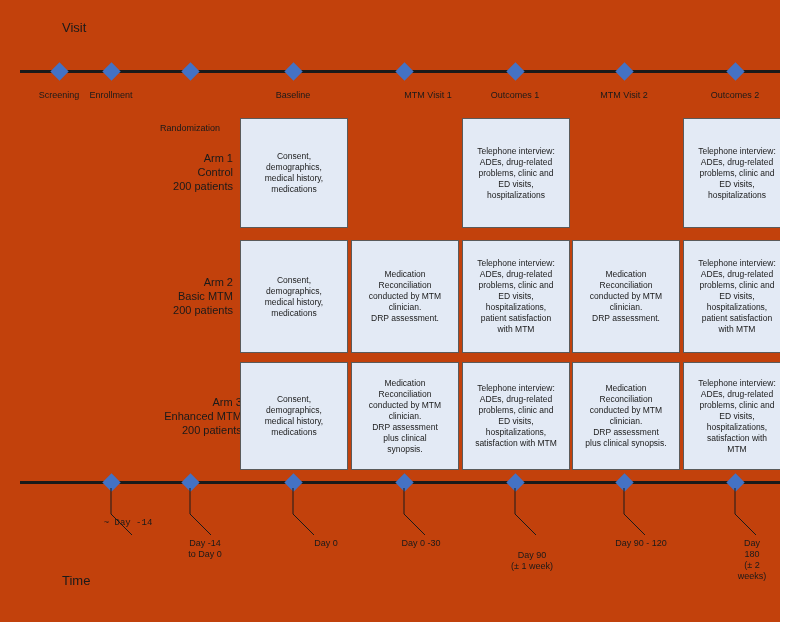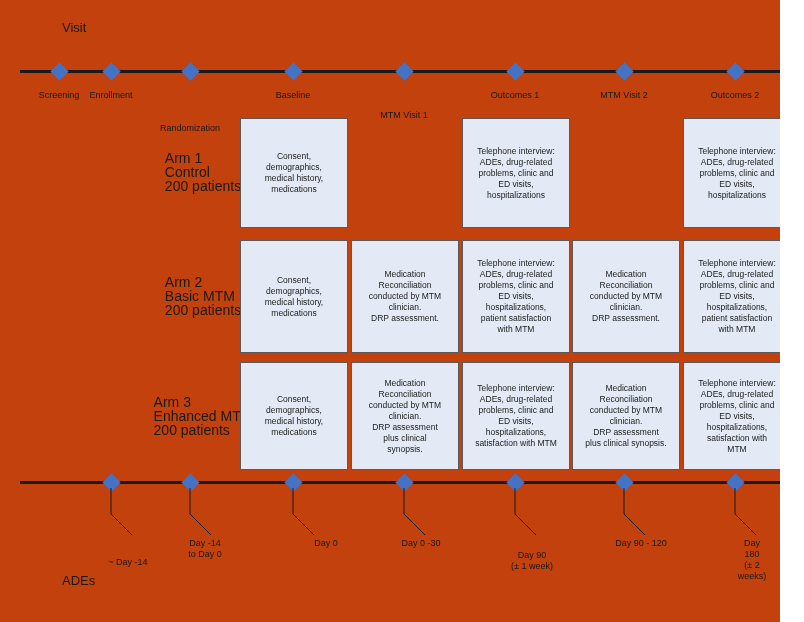--- a/index.html
+++ b/index.html
@@ -45,24 +45,24 @@
     font-size: 9px;
     color: #1a1a1a;
     text-align: right;
     white-space: nowrap;
     transform: translateX(-50%);
   }
 
   
   .arm-label {
     position: absolute;
-    font-size: 14px;
+    font-size: 11px;
     line-height: 14px;
     color: #1a1a1a;
-    text-align: left;
+    text-align: right;
     white-space: nowrap;
     transform: translate(-50%, -50%);
   }
 
   
   .box {
     position: absolute;
     box-sizing: border-box;
     background: #e3eaf5;
     border: 1px solid #5a5a5a;
@@ -112,21 +112,21 @@
   <div id="visit-markers">
       <div class="diamond" style="left: 52.5px; top: 64.5px;"></div>
       <div class="visit-label" style="left: 59px; top: 90px;">Screening</div>
       <div class="diamond" style="left: 104.5px; top: 64.5px;"></div>
       <div class="visit-label" style="left: 111px; top: 90px;">Enrollment</div>
       <div class="diamond" style="left: 183.5px; top: 64.5px;"></div>
       <div class="visit-label" style="left: 190px; top: 90px; margin-top: 33px;">Randomization</div>
       <div class="diamond" style="left: 286.5px; top: 64.5px;"></div>
       <div class="visit-label" style="left: 293px; top: 90px;">Baseline</div>
       <div class="diamond" style="left: 397.5px; top: 64.5px;"></div>
-      <div class="visit-label" style="left: 404px; top: 90px; margin-top: 20px;">MTM Visit 1</div>
+      <div class="visit-label" style="left: 428px; top: 90px;">MTM Visit 1</div>
       <div class="diamond" style="left: 508.5px; top: 64.5px;"></div>
       <div class="visit-label" style="left: 515px; top: 90px;">Outcomes 1</div>
       <div class="diamond" style="left: 617.5px; top: 64.5px;"></div>
       <div class="visit-label" style="left: 624px; top: 90px;">MTM Visit 2</div>
       <div class="diamond" style="left: 728.5px; top: 64.5px;"></div>
       <div class="visit-label" style="left: 735px; top: 90px;">Outcomes 2</div>
     </div>
 
   <div class="arm-label" style="left:203px; top:172px;">
     <div>Arm 1</div>
@@ -248,21 +248,21 @@
   </div>
 
   <div class="axis-line" style="left:20px; top:481px; width:765px;"></div>
 
   <div id="time-markers">
       <div class="diamond" style="left: 104.5px; top: 475.5px;"></div>
       <svg class="leader" width="60" height="60" style="left: 111px; top: 488px;">
         <line x1="0" y1="0" x2="0" y2="26"></line>
         <line x1="0" y1="26" x2="21" y2="47"></line>
       </svg>
-      <div class="time-label" style="left: 128px; top: 557px;">~ Day -14</div>
+      <div class="time-label" style="left: 128px; top: 518px; font-family: Liberation Mono, monospace;">~ Day -14</div>
       <div class="diamond" style="left: 183.5px; top: 475.5px;"></div>
       <svg class="leader" width="60" height="60" style="left: 190px; top: 488px;">
         <line x1="0" y1="0" x2="0" y2="26"></line>
         <line x1="0" y1="26" x2="21" y2="47"></line>
       </svg>
       <div class="time-label" style="left: 205px; top: 538px;">Day -14
 to Day 0</div>
       <div class="diamond" style="left: 286.5px; top: 475.5px;"></div>
       <svg class="leader" width="60" height="60" style="left: 293px; top: 488px;">
         <line x1="0" y1="0" x2="0" y2="26"></line>
@@ -290,15 +290,15 @@
       <div class="time-label" style="left: 641px; top: 538px;">Day 90 - 120</div>
       <div class="diamond" style="left: 728.5px; top: 475.5px;"></div>
       <svg class="leader" width="60" height="60" style="left: 735px; top: 488px;">
         <line x1="0" y1="0" x2="0" y2="26"></line>
         <line x1="0" y1="26" x2="21" y2="47"></line>
       </svg>
       <div class="time-label" style="left: 752px; top: 538px;">Day 180
 (± 2 weeks)</div>
     </div>
 
-  <div class="axis-title" style="left:62px; top:573px;">ADEs</div>
+  <div class="axis-title" style="left:62px; top:573px;">Time</div>
 
 </div>
 
 </body></html>

